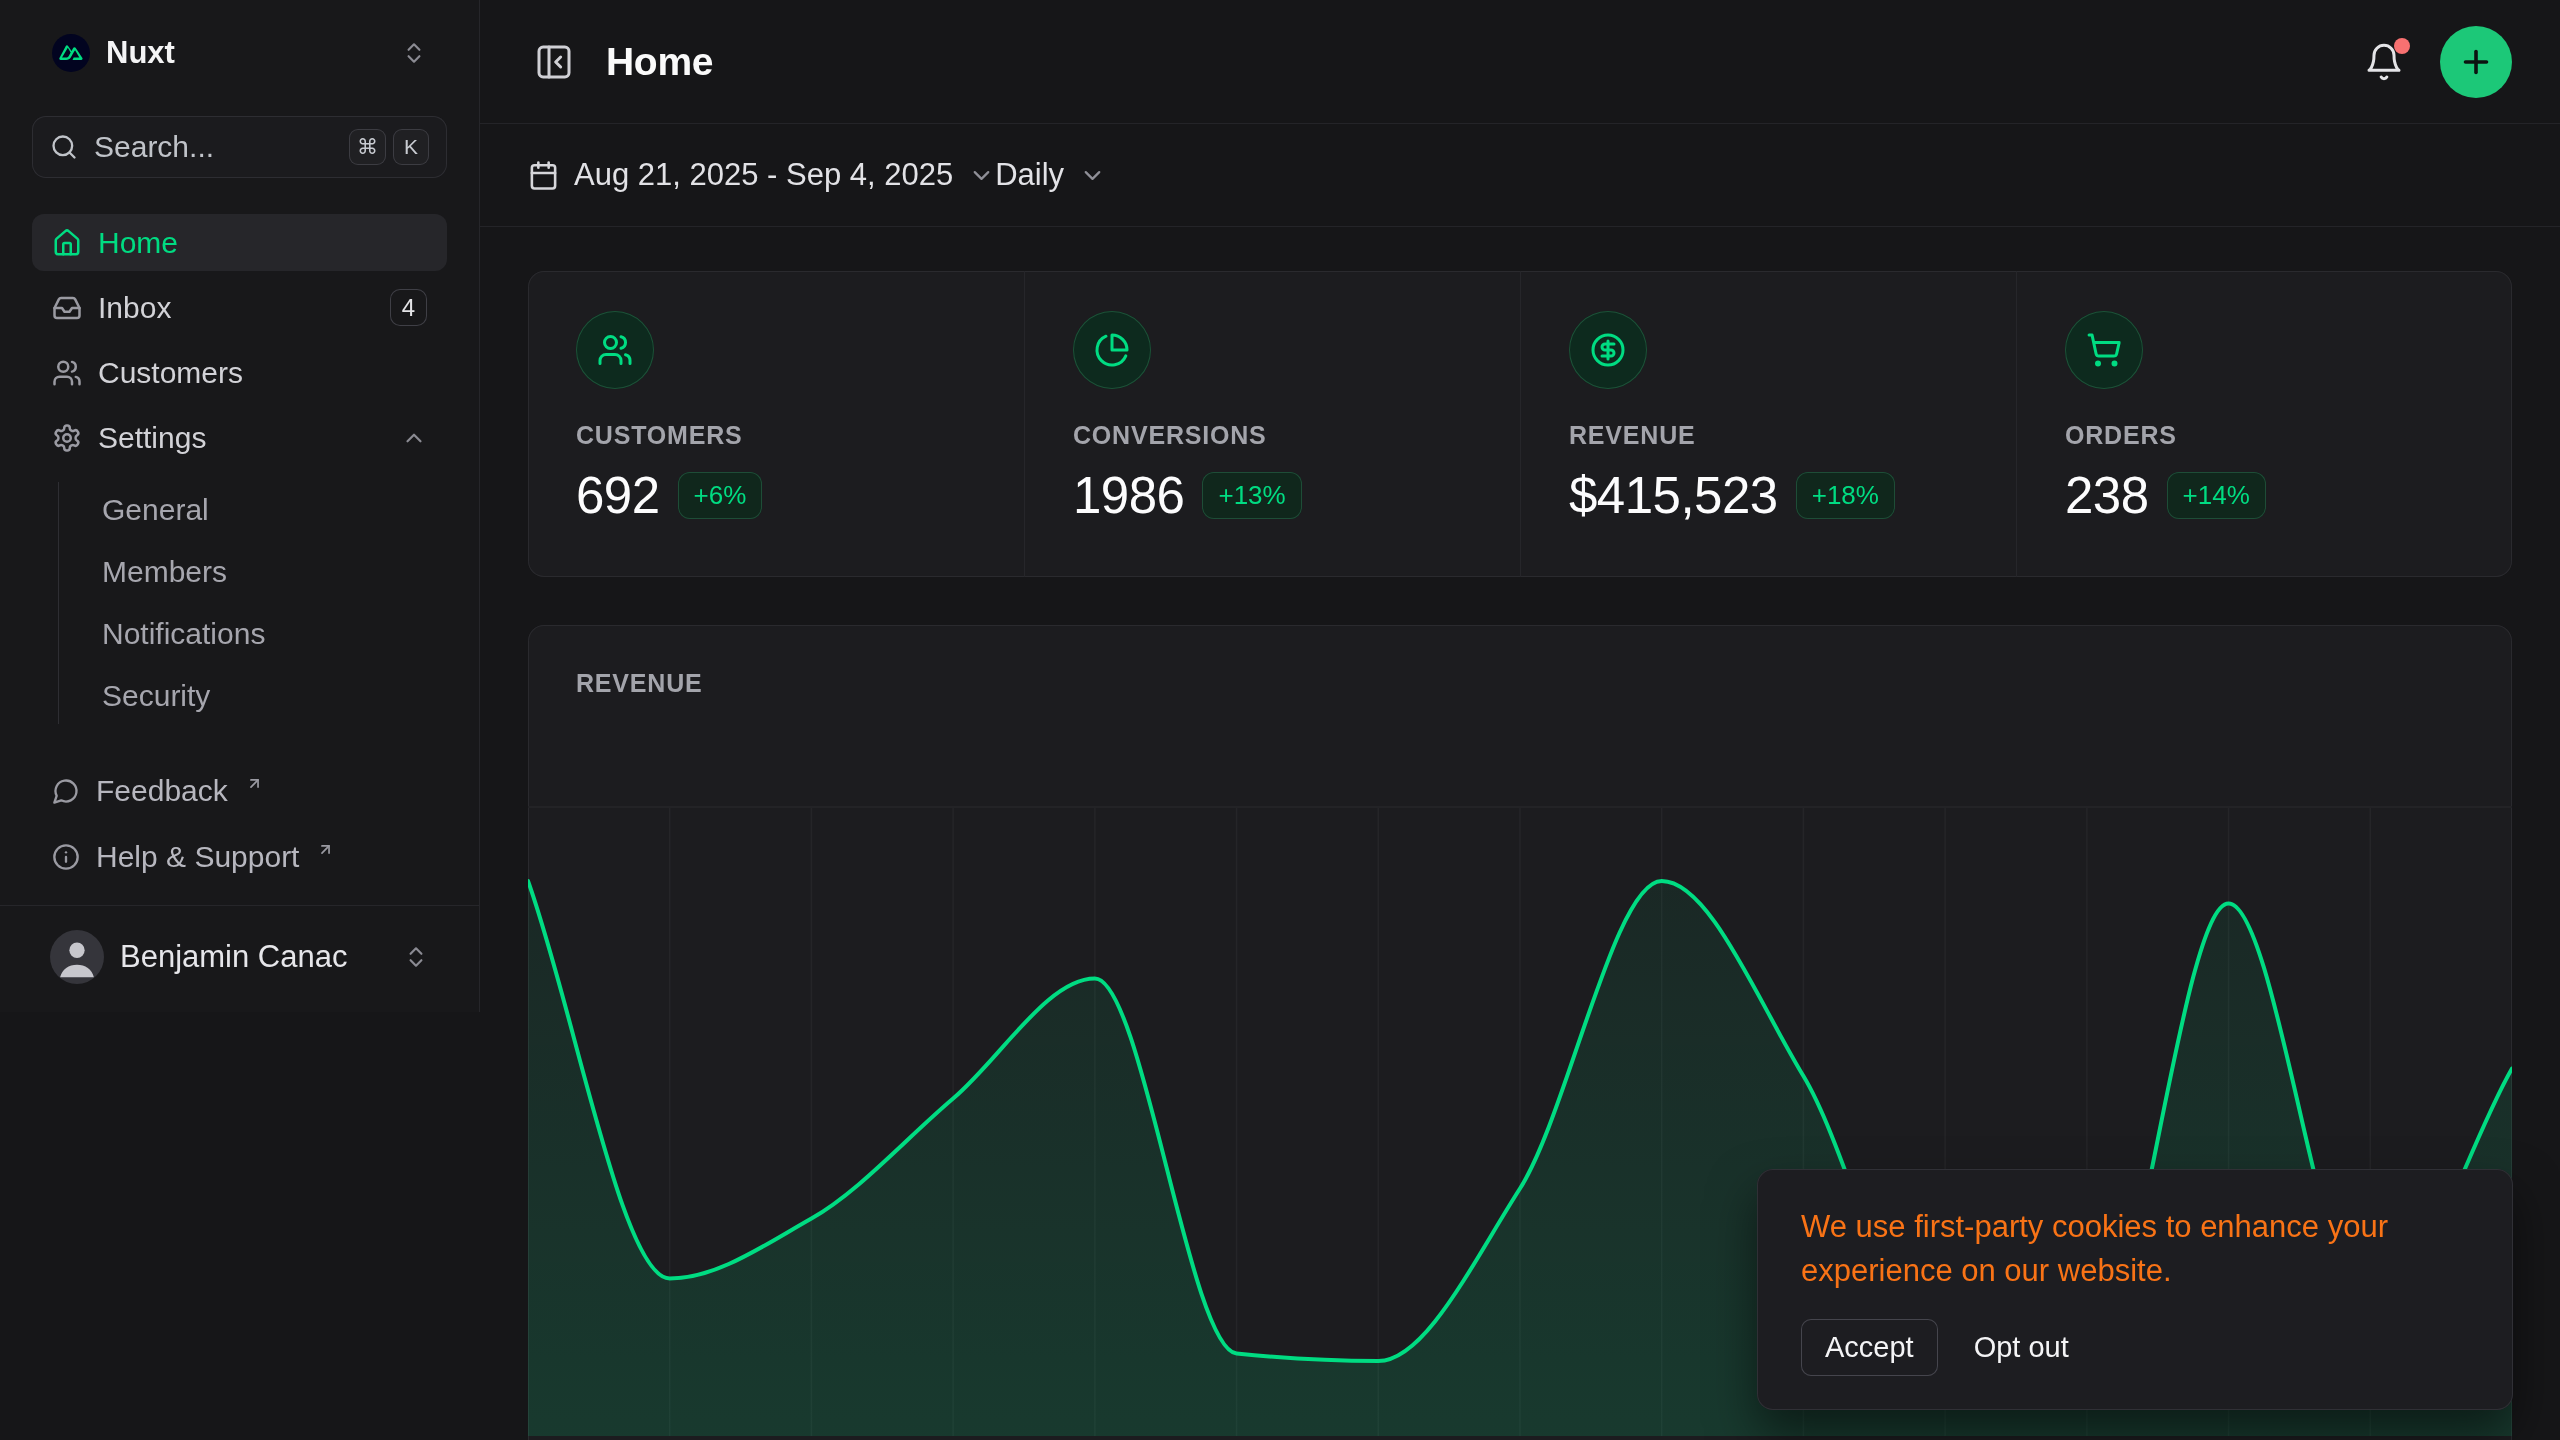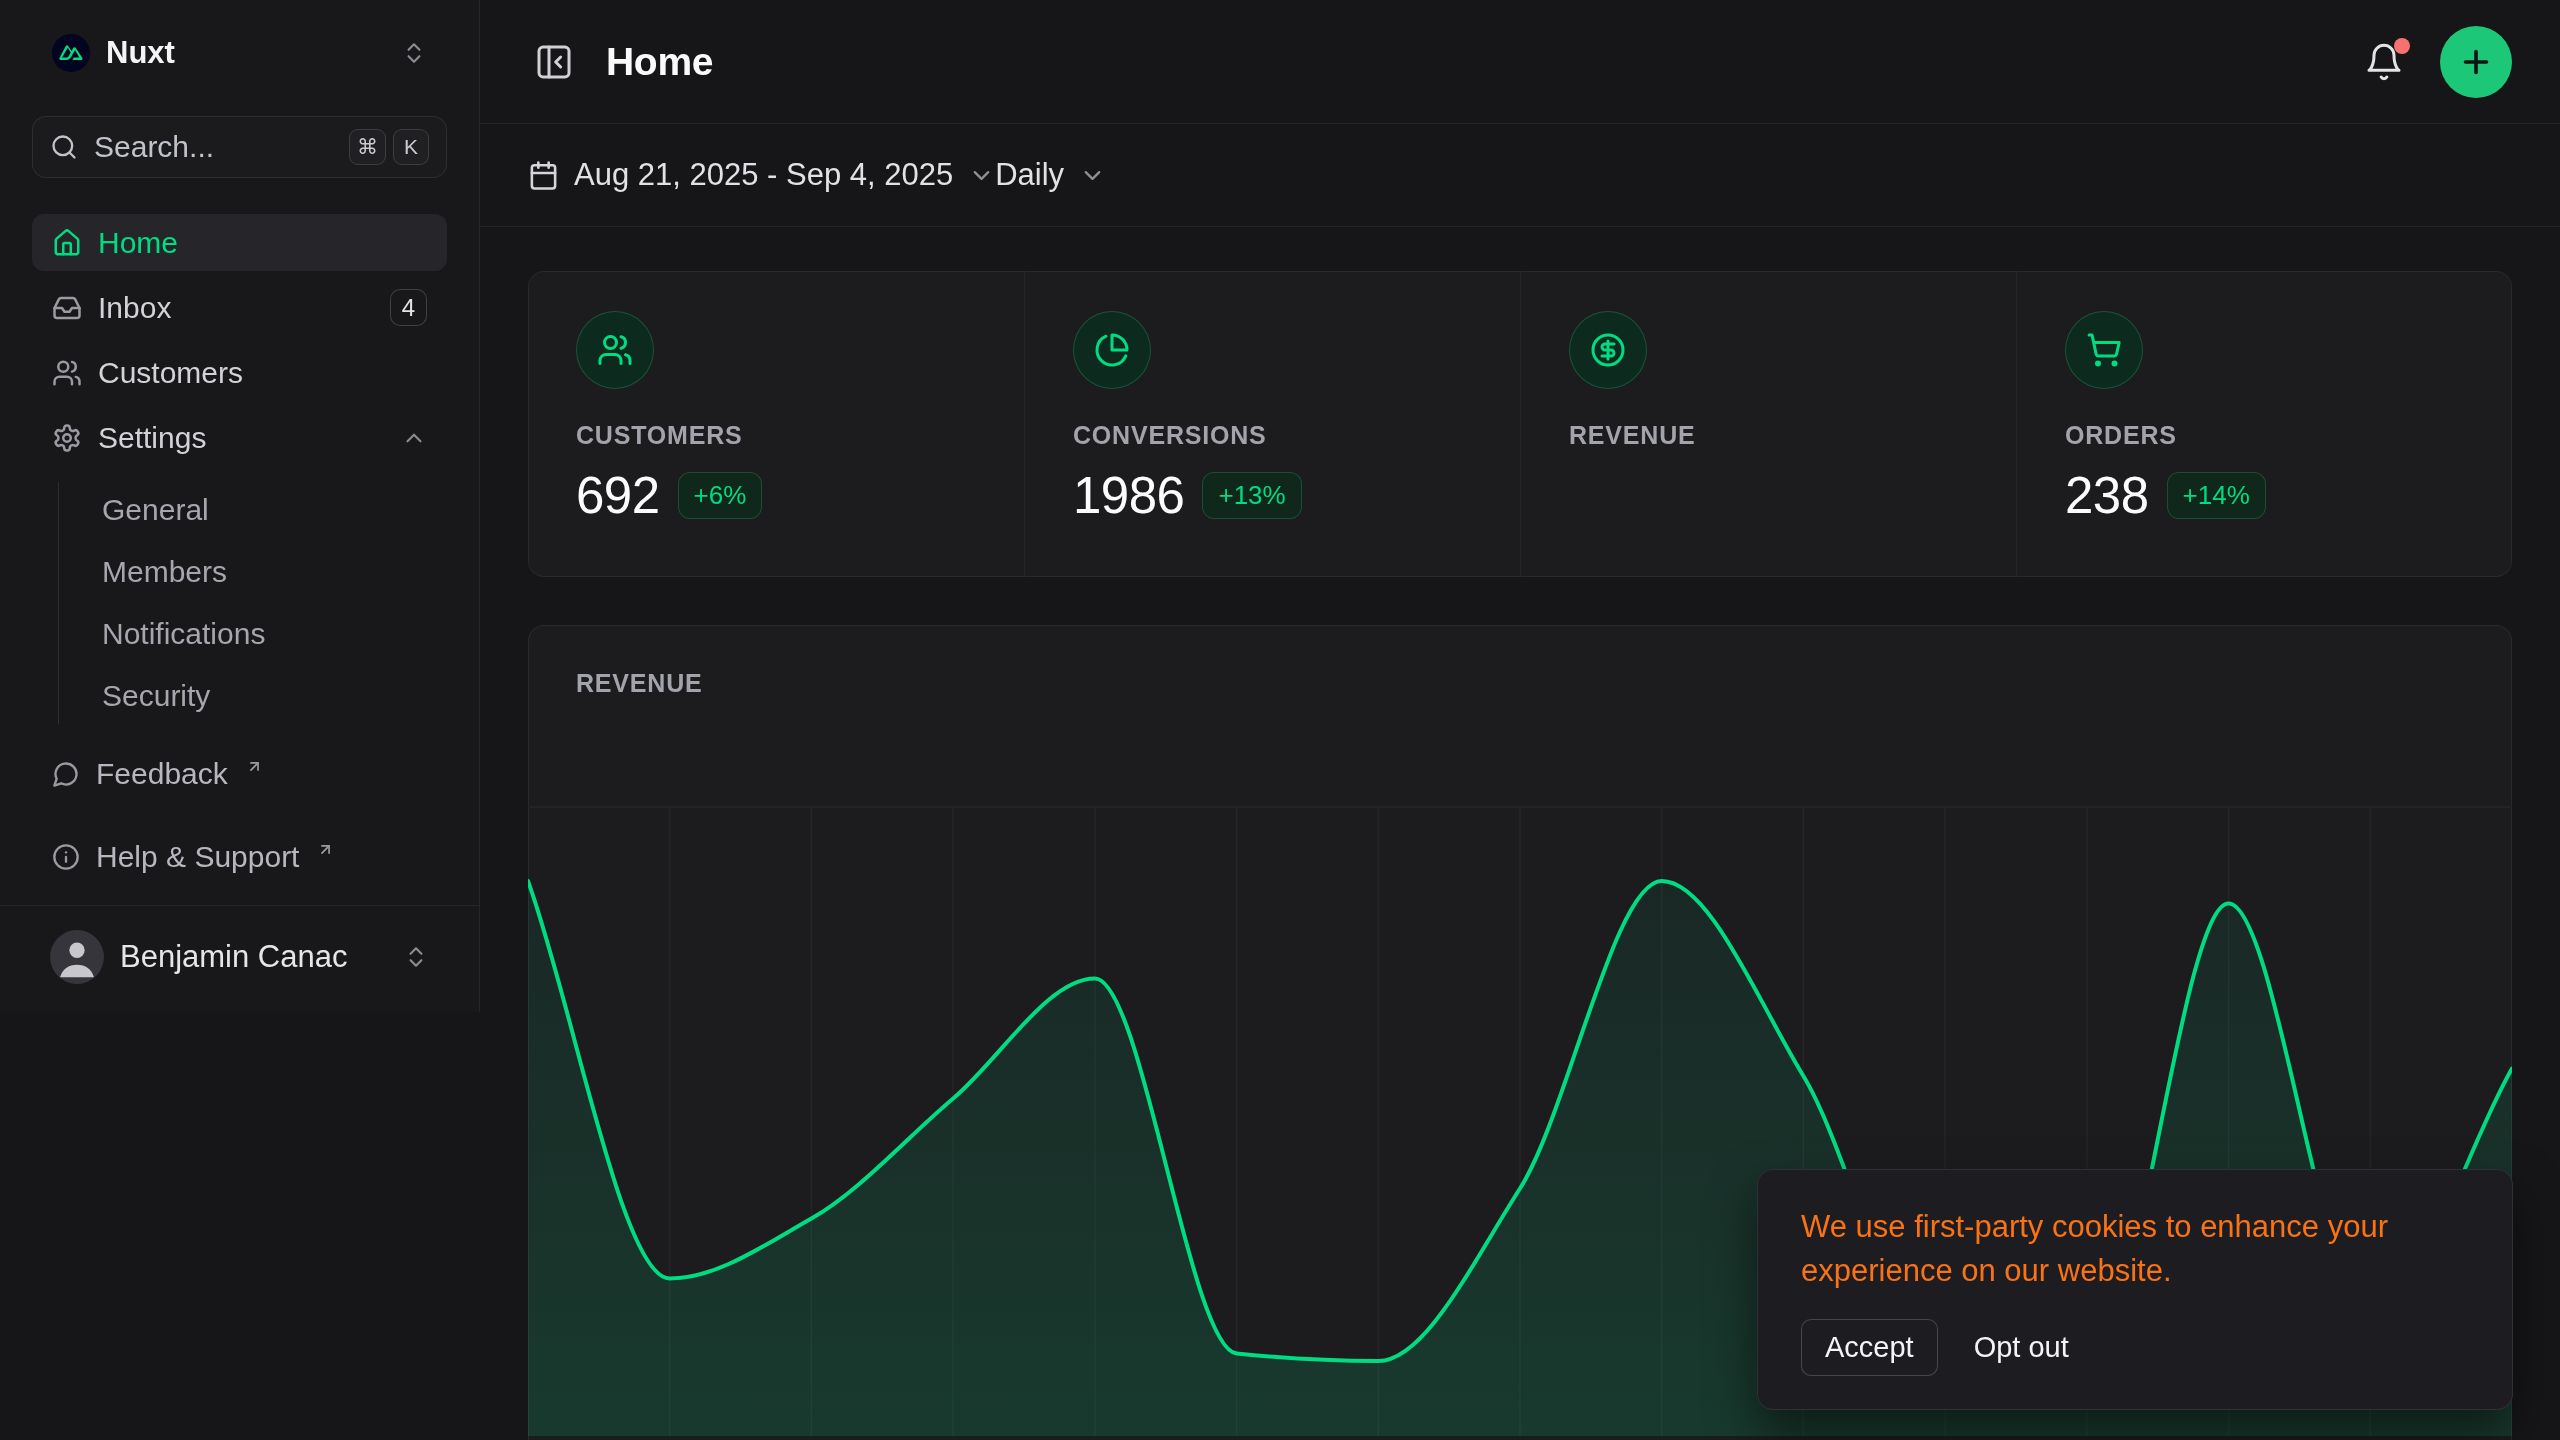--- a/index.html
+++ b/index.html
@@ -67,21 +67,21 @@
     border-left:1px solid #2e2e33;
     display:flex; flex-direction:column; gap:6px;
   }
   .subnav a {
     display:flex; align-items:center; height:56px; padding:0 16px;
     color:#a6a6ae; font-size:30px; font-weight:500; text-decoration:none;
     border-radius:10px; cursor:pointer;
   }
   .sidebar-spacer { flex:1 1 auto; }
 
-  .footer-nav { display:flex; flex-direction:column; gap:23px; }
+  .footer-nav { display:flex; flex-direction:column; gap:6px; }
   .footer-item {
     display:flex; align-items:center; gap:16px; height:60px;
     padding:0 20px; border-radius:12px; cursor:pointer; text-decoration:none;
     color:#b7b7bf; font-size:30px; font-weight:500;
   }
   .footer-item .icon { color:#9a9aa2; }
   .ext-arrow { color:#9a9aa2; transform:translateY(-8px); margin-left:2px; }
 
   .sidebar hr { border:0; border-top:1px solid #26262a; margin:18px -32px; }
 
@@ -436,20 +436,24 @@
 
         <div class="stat-cell">
           <div class="stat-icon-circle">
             <svg width="36" height="36" viewBox="0 0 24 24" fill="none" stroke="currentColor" stroke-width="2" stroke-linecap="round" stroke-linejoin="round">
                 <circle cx="12" cy="12" r="10"></circle>
                 <path d="M16 8h-6a2 2 0 1 0 0 4h4a2 2 0 1 1 0 4H8"></path>
                 <path d="M12 18V6"></path>
               </svg>
           </div>
           <div class="stat-label">REVENUE</div>
+          <div class="stat-value-row">
+            <span class="stat-value">$415,523</span>
+            <span class="delta-badge">+18%</span>
+          </div>
         </div>
 
         <div class="stat-cell">
           <div class="stat-icon-circle">
             <svg width="36" height="36" viewBox="0 0 24 24" fill="none" stroke="currentColor" stroke-width="2" stroke-linecap="round" stroke-linejoin="round">
                 <circle cx="8" cy="21" r="1"></circle>
                 <circle cx="19" cy="21" r="1"></circle>
                 <path d="M2.05 2.05h2l2.66 12.42a2 2 0 0 0 2 1.58h9.78a2 2 0 0 0 1.95-1.57l1.65-7.43H5.12"></path>
               </svg>
           </div>

